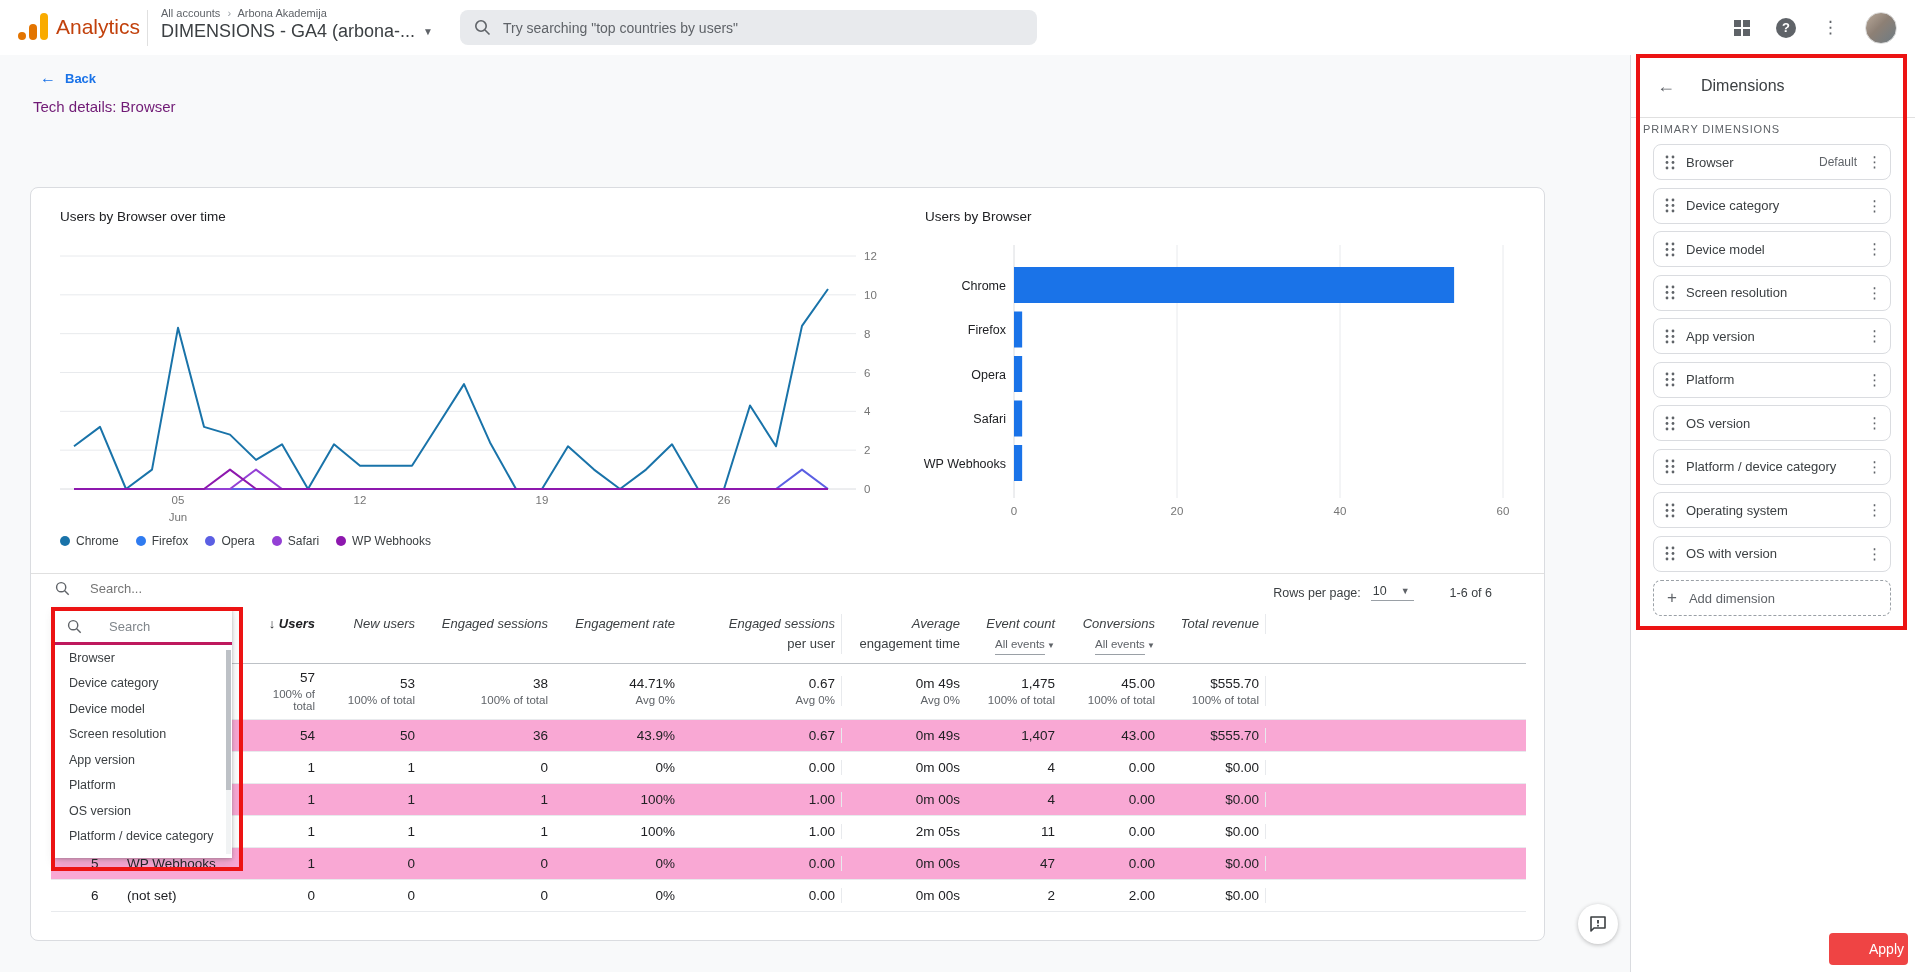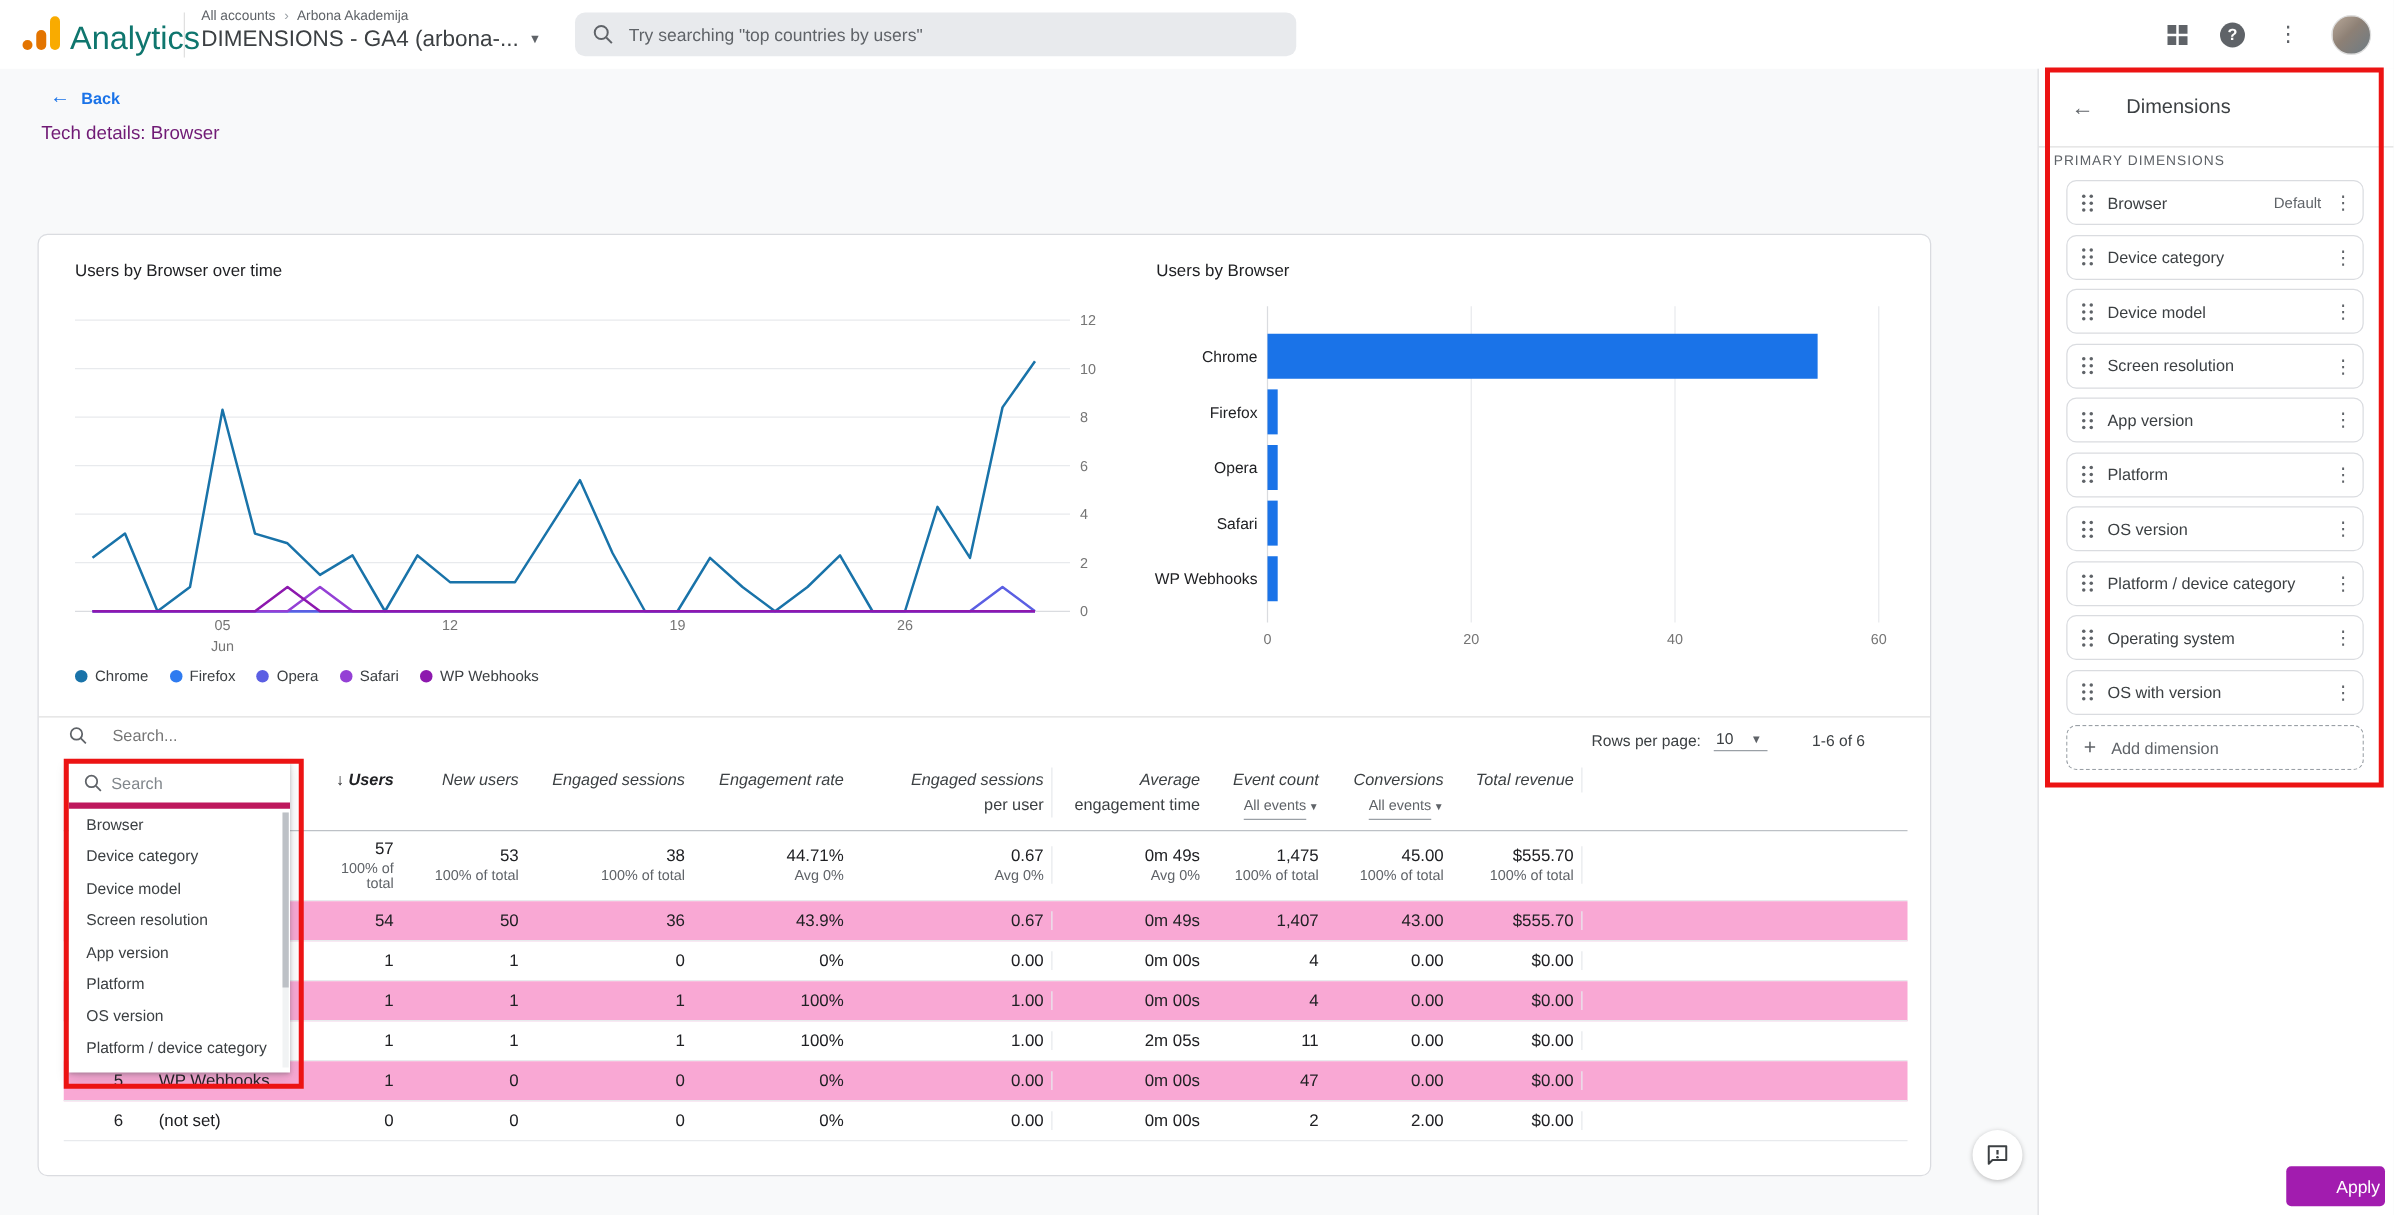--- a/index.html
+++ b/index.html
@@ -6,21 +6,21 @@
   html,body { width:1915px; height:972px; }
   body { font-family:"Liberation Sans", sans-serif; background:#f8f9fa; color:#202124; }
   .screen { position:relative; width:1915px; height:972px; overflow:hidden; background:#f8f9fa; }
 
   
   .topbar { position:absolute; left:0; top:0; width:1915px; height:55px; background:#fff; z-index:3; }
   .ga-logo { position:absolute; left:18px; top:13px; width:30px; height:28px; }
   .ga-logo .bar-tall { position:absolute; right:0; top:0; width:8px; height:27px; background:#f9ab00; border-radius:4px; }
   .ga-logo .bar-mid  { position:absolute; left:11px; top:11px; width:8px; height:16px; background:#e37400; border-radius:4px; }
   .ga-logo .dot      { position:absolute; left:0; top:19px; width:8px; height:8px; background:#e37400; border-radius:50%; }
-  .brand { position:absolute; left:56px; top:15px; font-size:26px; color:#0f766e; }
+  .brand { position:absolute; left:56px; top:15px; font-size:21px; color:#c2410c; }
   .tb-divider { position:absolute; left:147px; top:10px; width:1px; height:36px; background:#e0e0e0; }
   .crumbs { position:absolute; left:161px; top:7px; }
   .crumbs .small { font-size:11px; color:#5f6368; }
   .crumbs .small .sep { margin:0 4px; color:#9aa0a6; }
   .crumbs .prop { font-size:18px; color:#3c4043; margin-top:2px; display:flex; align-items:center; gap:8px; }
   .crumbs .caret { font-size:10px; color:#5f6368; }
   .search-pill { position:absolute; left:460px; top:10px; width:577px; height:35px; background:#e8eaed; border-radius:8px; display:flex; align-items:center; padding:0 14px; gap:12px; }
   .search-pill input { border:none; outline:none; background:transparent; font-size:14px; color:#5f6368; width:480px; font-family:inherit; }
   .search-pill input::placeholder { color:#5f6368; }
   .tb-icons { position:absolute; right:18px; top:0; height:55px; display:flex; align-items:center; gap:26px; }
@@ -75,21 +75,21 @@
   .totals { height:56px; border-bottom:1px solid #e8eaed; }
   .totals .v { display:block; font-size:13.5px; }
   .totals .s { display:block; font-size:11.5px; color:#5f6368; margin-top:3px; }
   .drow { height:32px; border-bottom:1px solid #e8eaed; }
   .drow.alt { background:#f9a8d4; }
   .colsep { border-left:1px solid #e8eaed; }
   .colend { border-right:1px solid #e8eaed; }
 
   
   .dropdown { position:absolute; left:55px; top:609px; width:177px; height:249px; background:#fff; z-index:6; box-shadow:0 1px 3px rgba(60,64,67,.3),0 4px 10px rgba(60,64,67,.18); overflow:hidden; }
-  .dropdown .dd-search { display:flex; align-items:center; gap:7px; padding:10px 12px 8px; border-bottom:5px solid #be185d; }
+  .dropdown .dd-search { display:flex; align-items:center; gap:27px; padding:10px 12px 8px; border-bottom:3px solid #be185d; }
   .dropdown .dd-search input { border:none; outline:none; width:110px; font-size:13px; font-family:inherit; color:#3c4043; }
   .dropdown .dd-search input::placeholder { color:#80868b; }
   .dd-items { position:relative; }
   .dd-item { height:25.5px; display:flex; align-items:center; padding-left:14px; font-size:12.5px; color:#3c4043; cursor:pointer; }
   .dd-scroll { position:absolute; right:1px; top:41px; width:5px; height:204px; background:#f1f3f4; }
   .dd-thumb { position:absolute; right:1px; top:41px; width:5px; height:140px; background:#bdc1c6; }
 
   
   .hl { position:absolute; border:4px solid #ec1313; z-index:20; pointer-events:none; }
   .hl1 { left:51px; top:607px; width:192px; height:264px; }
@@ -100,21 +100,21 @@
   .panel-head { position:absolute; left:0; top:0; width:100%; height:63px; display:flex; align-items:center; gap:26px; padding-left:26px; border-bottom:1px solid #e0e0e0; }
   .panel-head .arr { color:#5f6368; font-size:18px; cursor:pointer; }
   .panel-head .ttl { font-size:16px; color:#3c4043; }
   .section-label { position:absolute; left:12px; top:68px; font-size:11px; letter-spacing:.8px; color:#5f6368; }
   .dim-card { position:absolute; left:22px; width:238px; height:36px; background:#fff; border:1px solid #dadce0; border-radius:8px; display:flex; align-items:center; padding:0 8px 0 11px; }
   .dim-card .lbl { font-size:13px; color:#3c4043; margin-left:11px; flex:1; }
   .dim-card .badge { font-size:12px; color:#5f6368; margin-right:10px; }
   .dim-card .kebab { font-size:15px; cursor:pointer; }
   .add-card { position:absolute; left:22px; width:238px; height:36px; border:1px dashed #9aa0a6; border-radius:8px; display:flex; align-items:center; gap:12px; padding-left:13px; font-size:13px; color:#5f6368; cursor:pointer; }
   .add-card .plus { font-size:17px; }
-  .apply-btn { position:absolute; left:198px; top:878px; width:79px; height:32px; background:#a21caf; color:#fff; border:none; border-radius:4px; font-size:14px; font-family:inherit; cursor:pointer;padding-left:36px; }
+  .apply-btn { position:absolute; left:198px; top:878px; width:79px; height:32px; background:#ef4444; color:#fff; border:none; border-radius:4px; font-size:14px; font-family:inherit; cursor:pointer;padding-left:36px; }
 
   .feedback { position:absolute; left:1578px; top:904px; width:40px; height:40px; border-radius:50%; background:#fff; box-shadow:0 1px 4px rgba(0,0,0,.25); display:flex; align-items:center; justify-content:center; z-index:15; cursor:pointer; }
 
   svg text { font-family:"Liberation Sans", sans-serif; }
 </style>
 </head>
 <body>
 
 <div class="screen">
 

